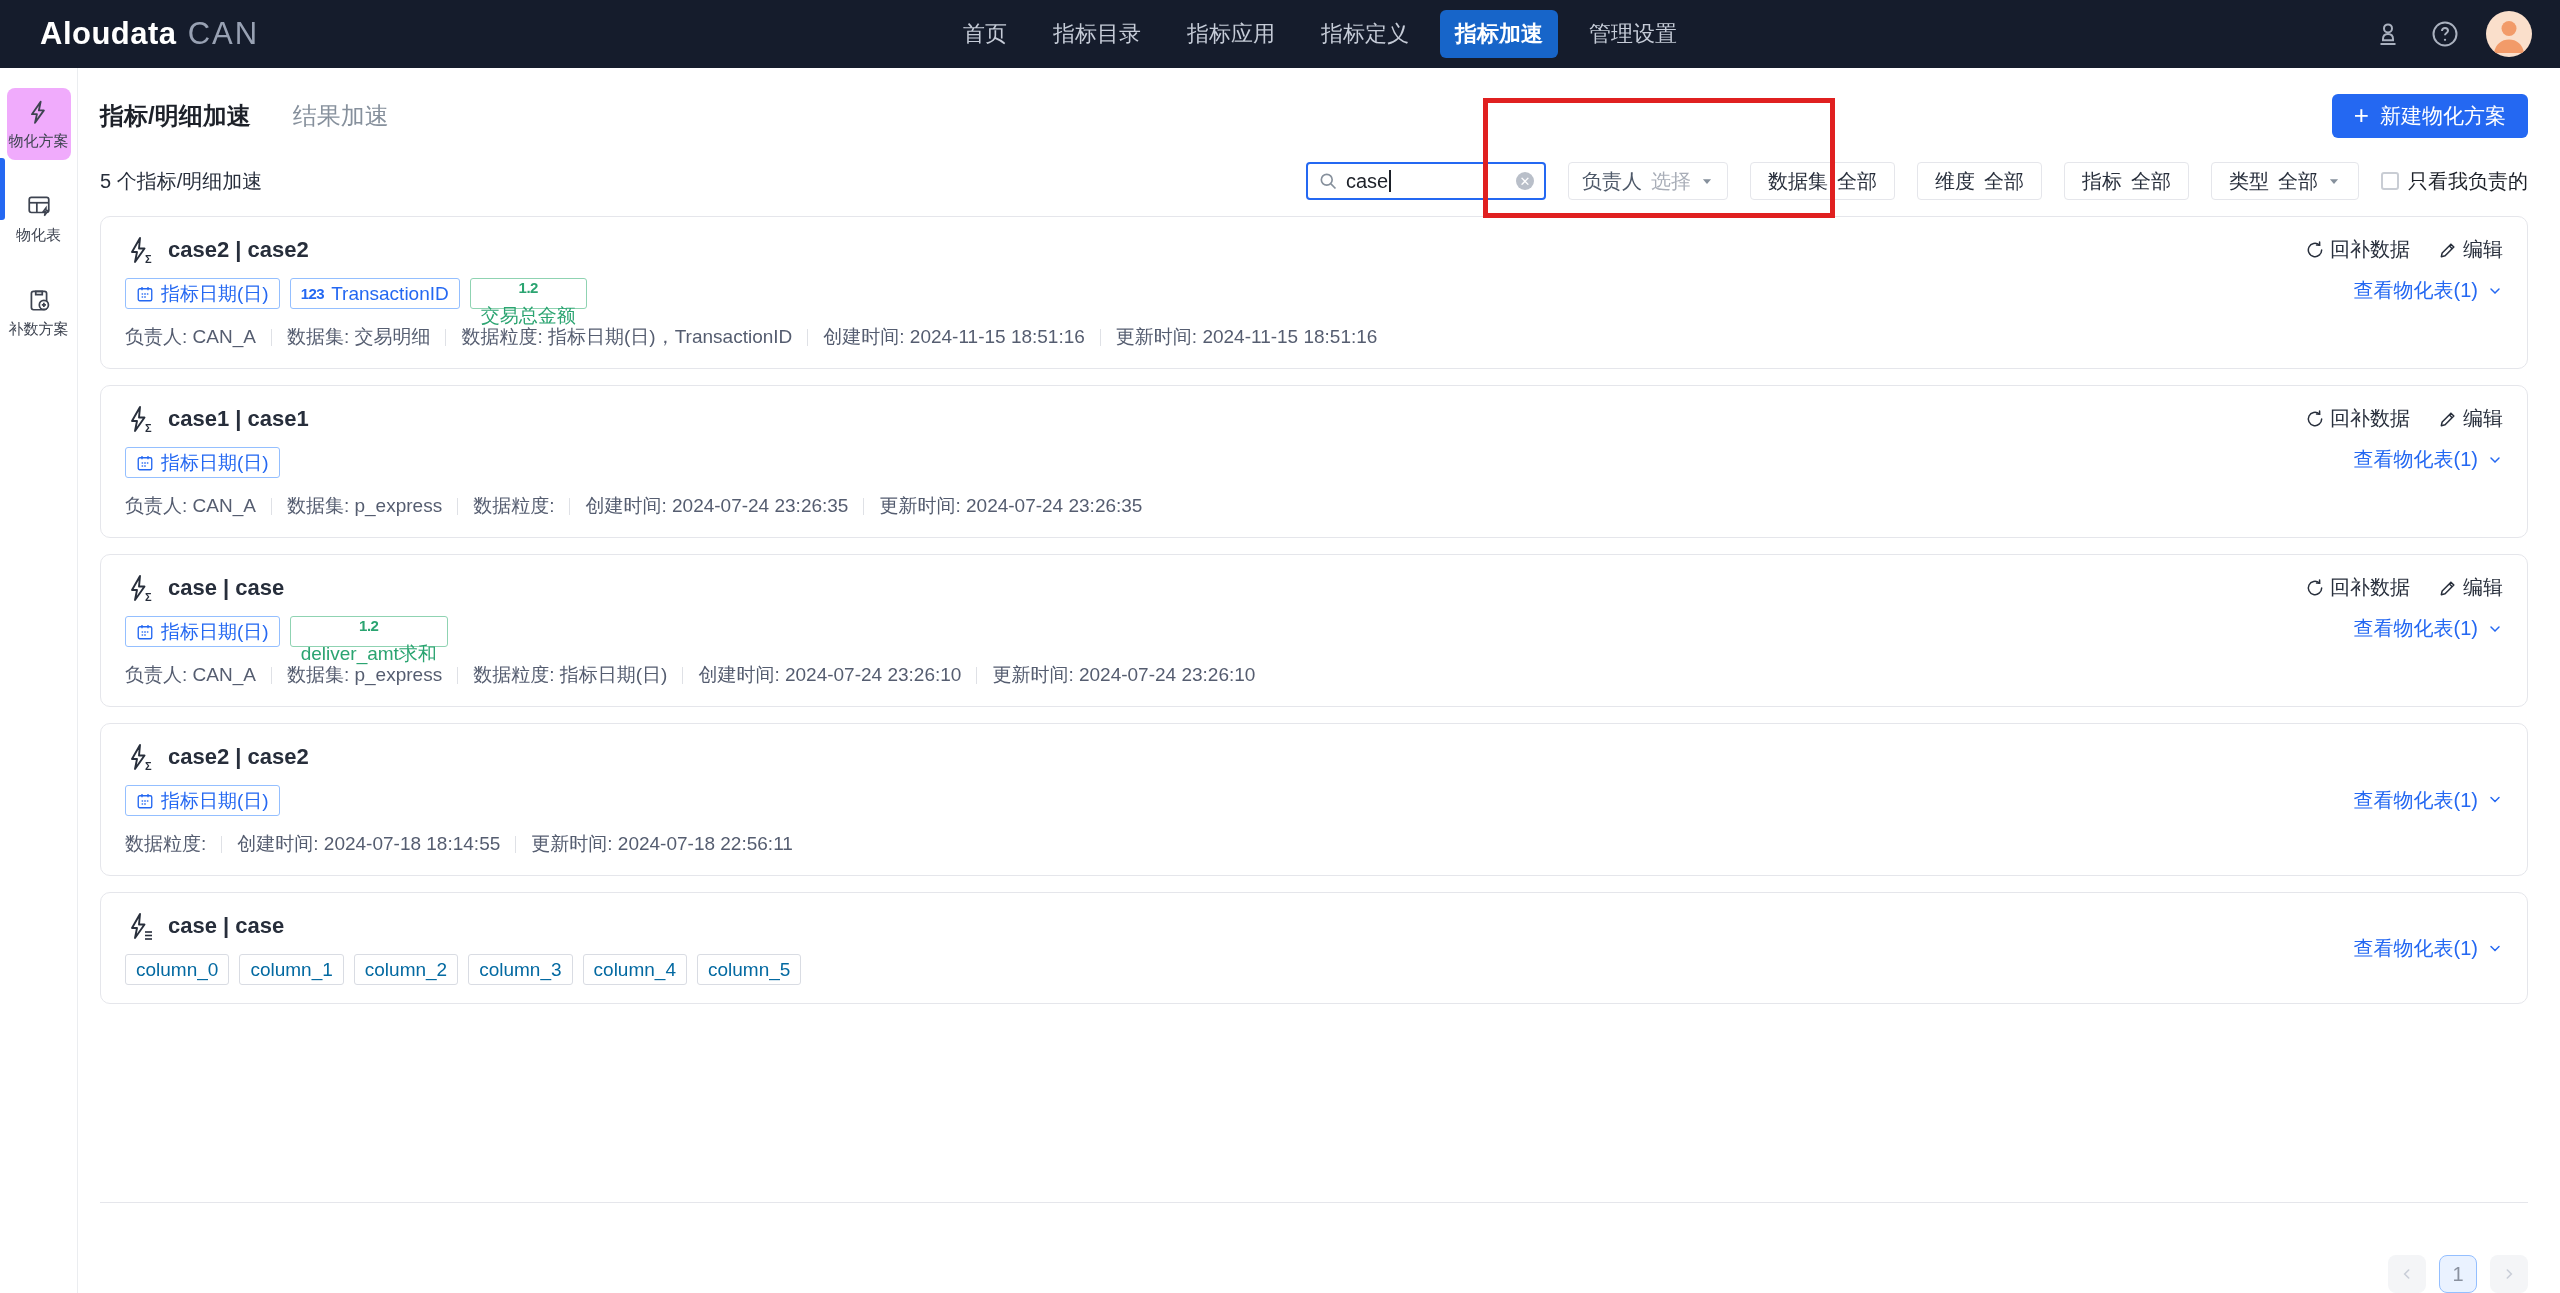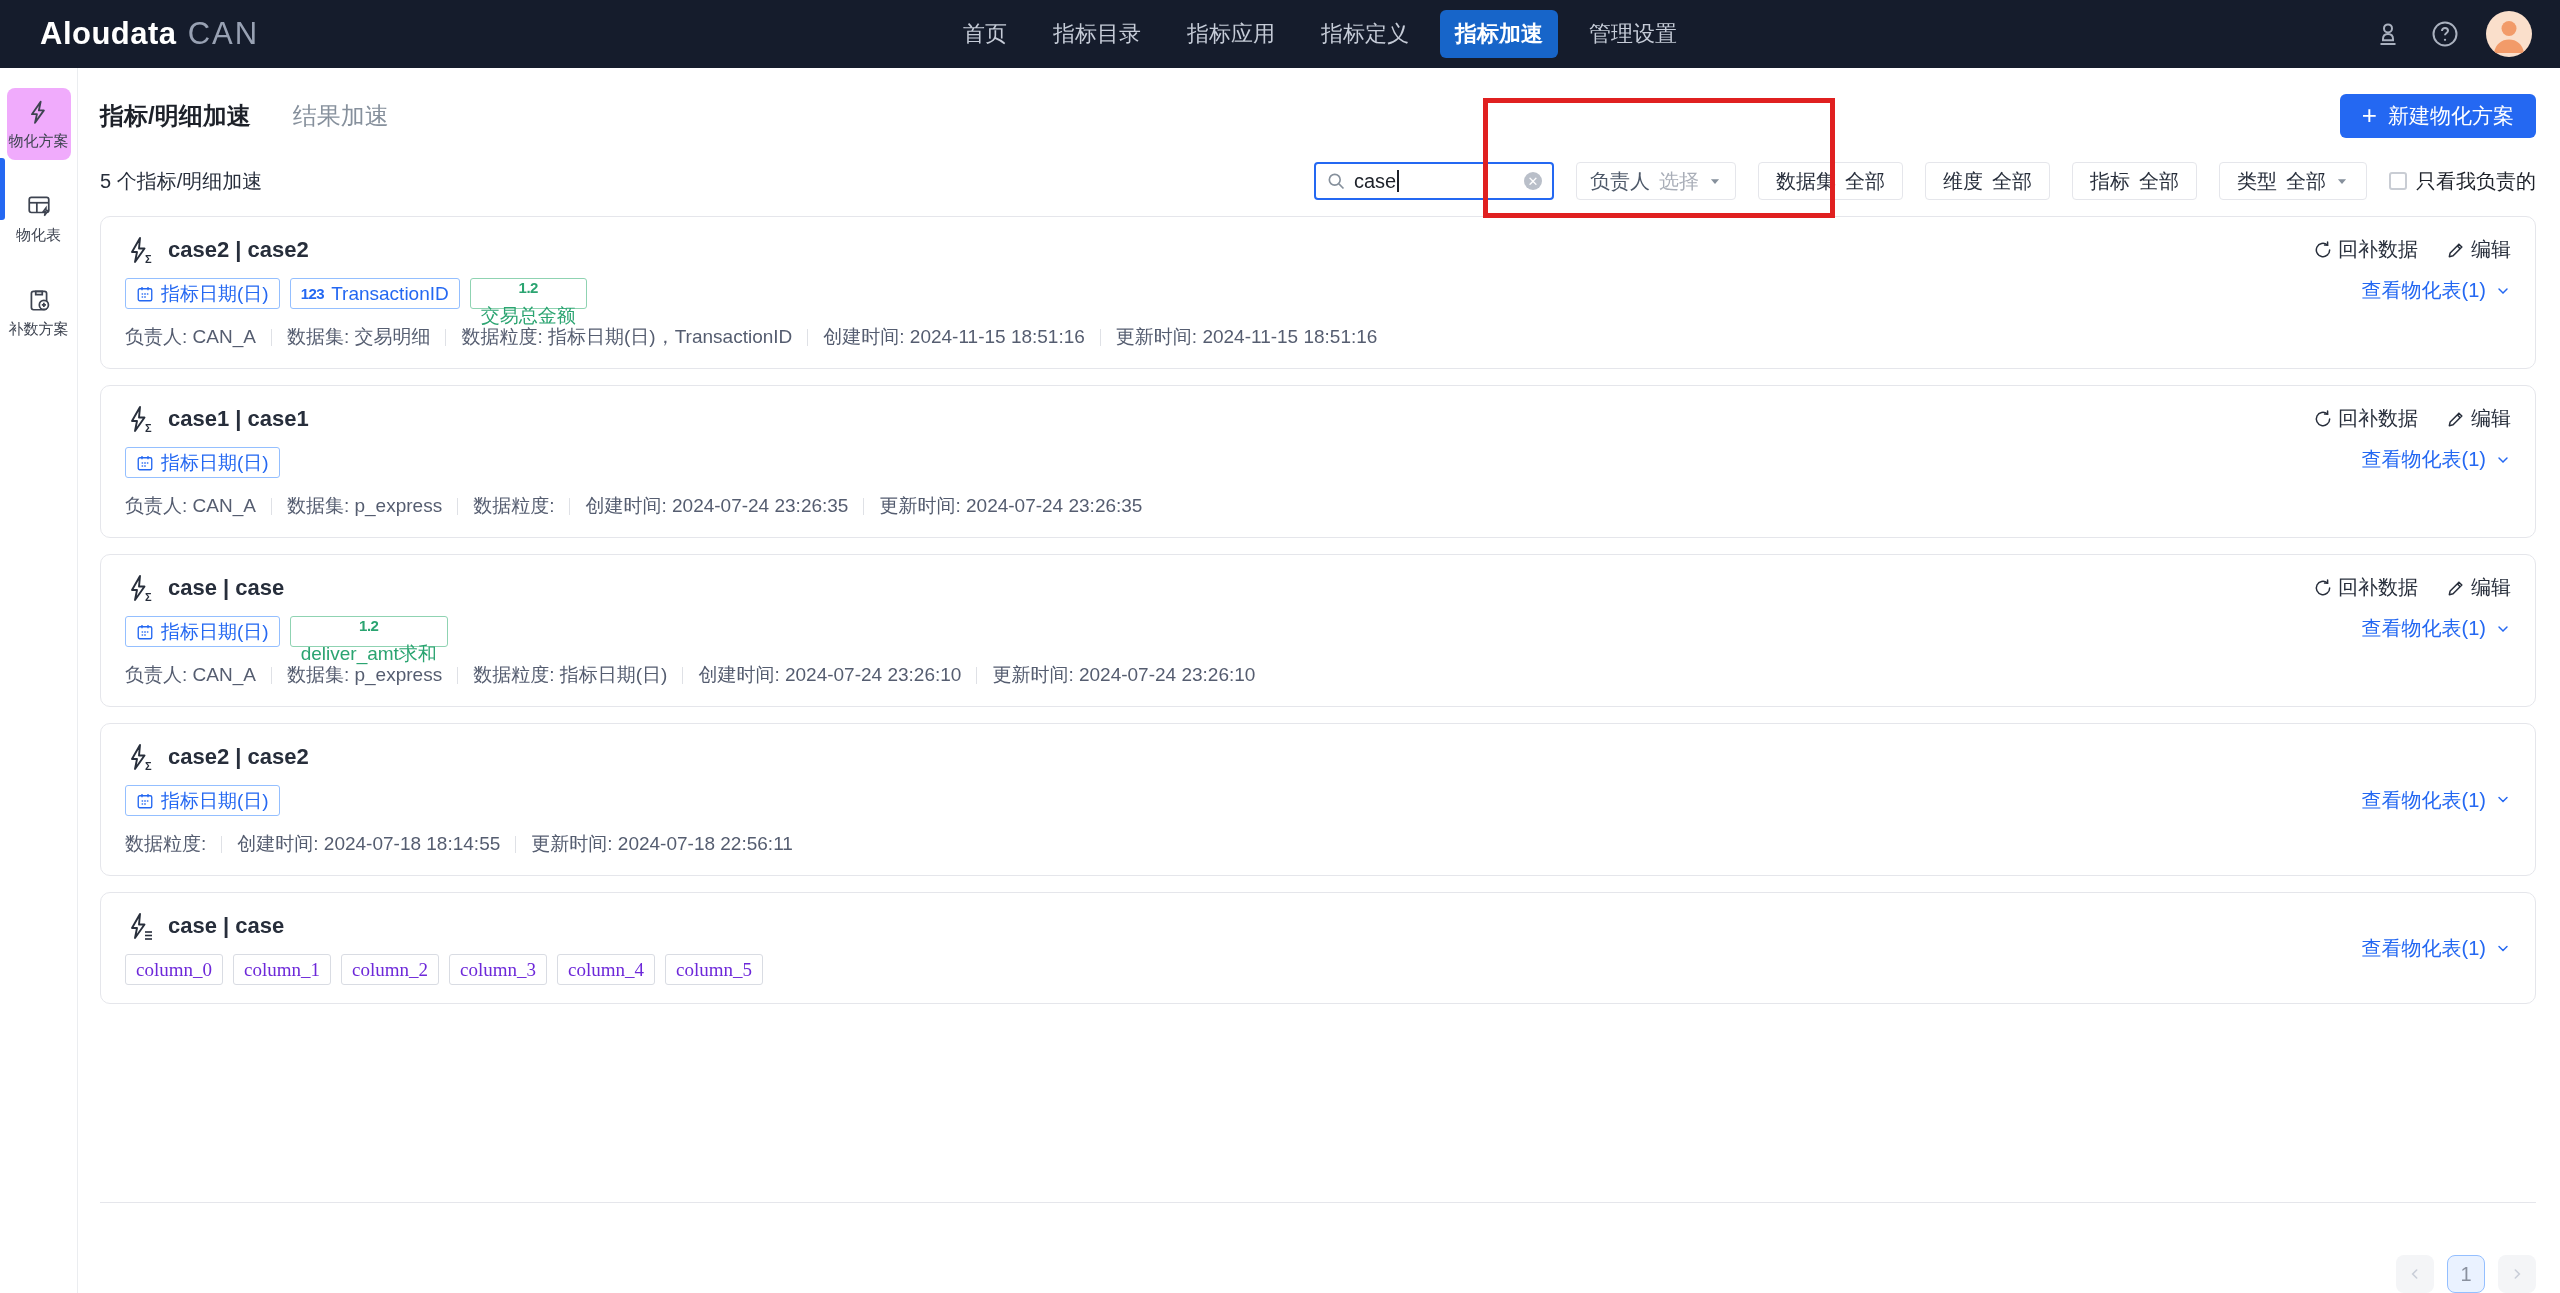--- a/index.html
+++ b/index.html
@@ -18,21 +18,21 @@
   .top-icons { margin-left:auto; display:flex; align-items:center; gap:25px; }
   .tb-icon { width:32px; height:32px; display:flex; align-items:center; justify-content:center; }
   .avatar { width:46px; height:46px; border-radius:50%; background:#fadfcb; overflow:hidden; display:flex; align-items:center; justify-content:center; }
   
   .layout { display:flex; height:1225px; }
   .sidebar { width:78px; flex-shrink:0; border-right:1px solid #ebedf0; padding-top:20px; position:relative; }
   .active-bar { position:absolute; left:0; top:90px; width:5px; height:62px; background:#2468f2; border-radius:0 3px 3px 0; }
   .side-item { width:64px; margin:0 auto 22px; padding:11px 0 9px; border-radius:8px; display:flex; flex-direction:column; align-items:center; gap:7px; color:#3d4350; cursor:pointer; }
   .side-item.active { background:#f0abfc; }
   .side-item .lbl { font-size:15px; white-space:nowrap; }
-  .main { flex:1; padding:26px 24px 0 22px; display:flex; flex-direction:column; min-width:0; }
+  .main { flex:1; padding:26px 32px 0 22px; display:flex; flex-direction:column; min-width:0; }
   
   .page-head { display:flex; align-items:center; height:44px; }
   .tabs { display:flex; gap:42px; align-items:center; }
   .tab { font-size:24px; color:#86909c; cursor:pointer; }
   .tab.active { color:#1d2129; font-weight:bold; }
   .new-btn { margin-left:auto; background:#2468f2; color:#ffffff; height:44px; border-radius:6px; padding:0 22px; display:flex; align-items:center; gap:11px; font-size:21px; cursor:pointer; border:none; }
   .new-btn .plus { font-size:26px; line-height:1; font-weight:400; margin-top:-2px; }
   
   .toolbar { display:flex; align-items:center; margin-top:24px; height:38px; }
   .count { font-size:20px; color:#272e3b; }
@@ -51,21 +51,21 @@
   .chk-label { font-size:20px; color:#1d2129; }
   
   .card-list { margin-top:16px; }
   .card { border:1px solid #e5e6eb; border-radius:10px; padding:18px 24px; position:relative; margin-bottom:16px; background:#fff; }
   .card-title-row { display:flex; align-items:center; gap:13px; }
   .card-title { font-size:22px; font-weight:bold; color:#272e3b; }
   .tag-row { display:flex; gap:10px; margin-top:13px; flex-wrap:wrap; }
   .tag { height:31px; display:inline-flex; align-items:center; gap:7px; padding:0 10px; border-radius:3px; font-size:19px; border:1px solid; background:#fff; white-space:nowrap; }
   .tag.blue { color:#2468f2; border-color:#94bfff; }
   .tag.green { color:#2ba471; border-color:#8fd3b2;flex-direction:column; }
-  .tag.gray { color:#6d28d9; border-color:#d9dce3;font-family:Liberation Serif, serif; }
+  .tag.gray { color:#0369a1; border-color:#d9dce3; }
   .tag .prefix { font-size:15px; font-weight:bold; letter-spacing:-0.5px; }
   .meta-row { display:flex; align-items:center; margin-top:15px; font-size:19px; color:#555d70; white-space:nowrap; }
   .sep { width:1px; height:17px; background:#dfe1e6; margin:0 15px; }
   .card-actions { position:absolute; top:19px; right:24px; display:flex; gap:28px; align-items:center; }
   .action { display:flex; align-items:center; gap:5px; font-size:20px; color:#272e3b; cursor:pointer; }
   .view-link { position:absolute; right:24px; top:60px; display:flex; align-items:center; gap:9px; font-size:20px; color:#2468f2; cursor:pointer; }
   .view-link.centered { top:50%; transform:translateY(-50%); }
   
   .footer-divider { margin-top:auto; border-top:1px solid #e5e6eb; }
   .pagination { display:flex; justify-content:flex-end; gap:13px; margin-top:52px; }

